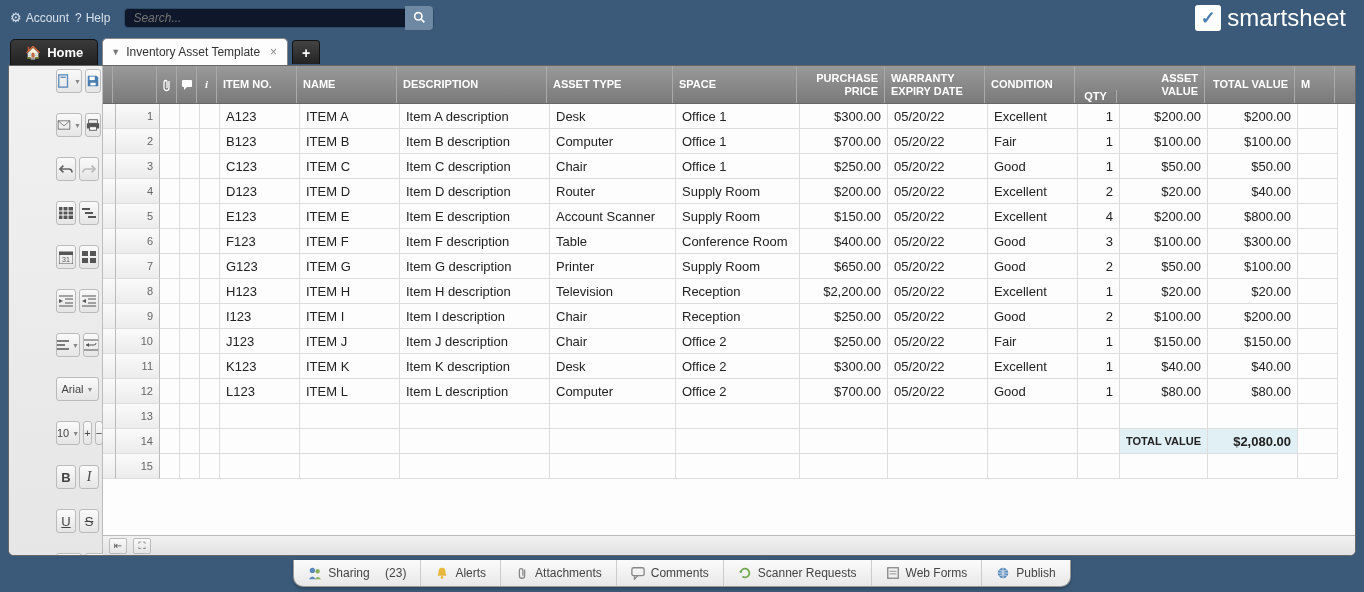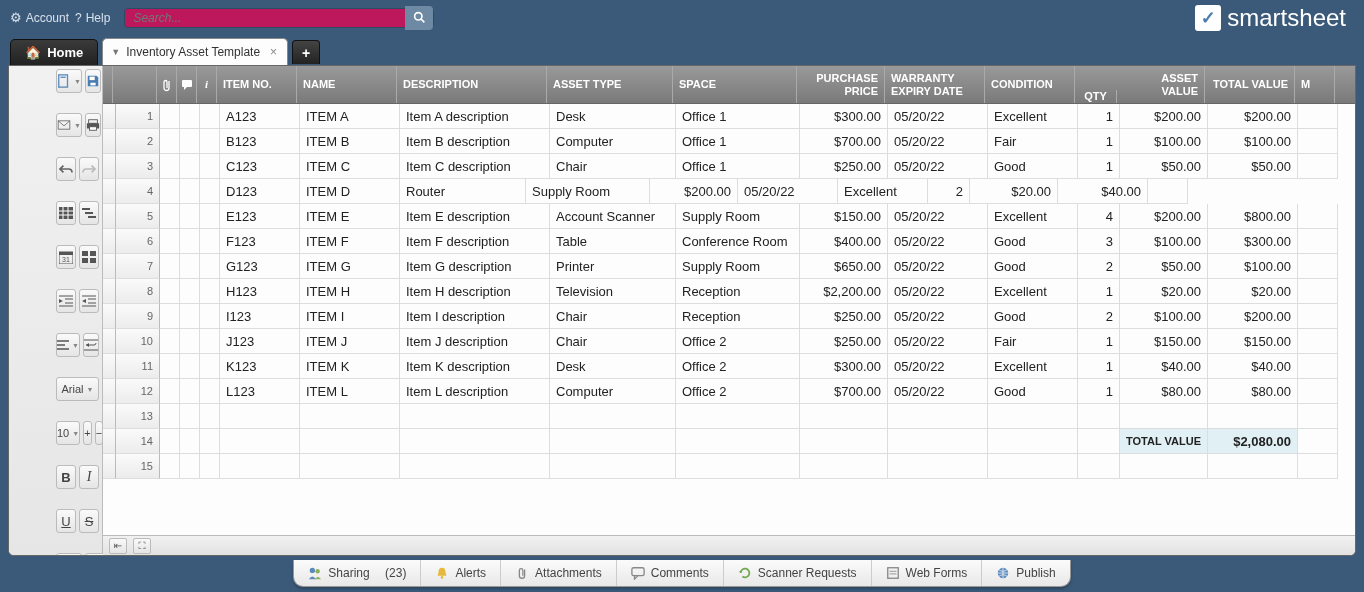--- a/index.html
+++ b/index.html
@@ -17,21 +17,21 @@
   background: #3b5a7a;
   display: flex;
   align-items: center;
   padding: 0 10px;
   gap: 6px;
   color: #d5e0eb;
 }
 .topbar a { color: #d5e0eb; text-decoration: none; display: inline-flex; align-items: center; gap: 4px; font-size: 12px; }
 .topbar .gear { font-size: 13px; }
 .searchbox {
-  background: #be185d;
+  background: #0f172a;
   border: 1px solid #2d4a66;
   border-radius: 4px;
   display: flex;
   align-items: center;
   width: 310px;
   height: 20px;
   margin-left: 8px;
 }
 .searchbox input {
   flex: 1;
@@ -612,20 +612,21 @@
           <div class="cell w-last"></div>
         </div>
         <div class="gridrow">
           <div class="cell expand w-exp"></div>
           <div class="cell rownum w-num">4</div>
           <div class="cell w-i1"></div>
           <div class="cell w-i2"></div>
           <div class="cell w-i3"></div>
           <div class="cell w-item">D123</div>
           <div class="cell w-name">ITEM D</div>
+          <div class="cell w-desc">Item D description</div>
           <div class="cell w-type">Router</div>
           <div class="cell w-space">Supply Room</div>
           <div class="cell right w-price">$200.00</div>
           <div class="cell w-warr">05/20/22</div>
           <div class="cell w-cond">Excellent</div>
           <div class="cell right w-qty">2</div>
           <div class="cell right w-assetv">$20.00</div>
           <div class="cell right w-totalv">$40.00</div>
           <div class="cell w-last"></div>
         </div>

